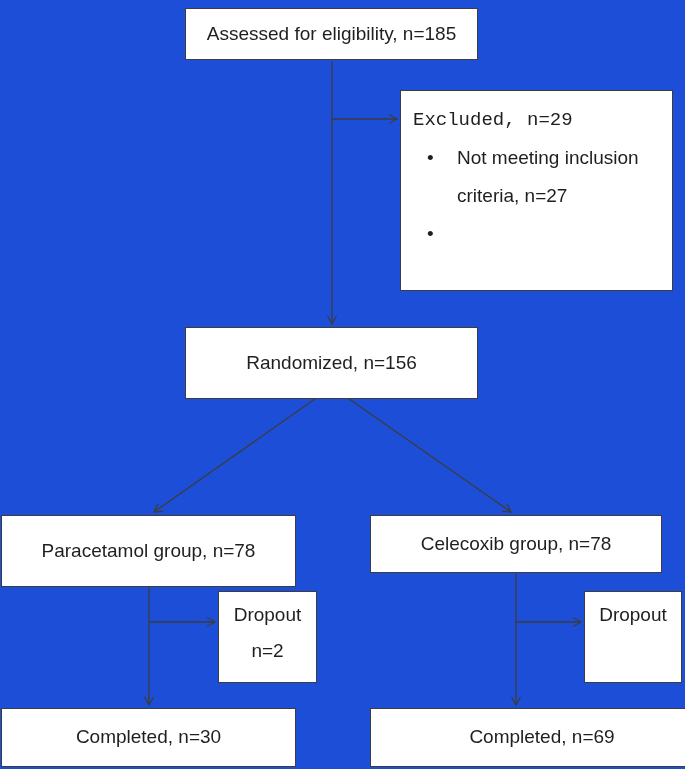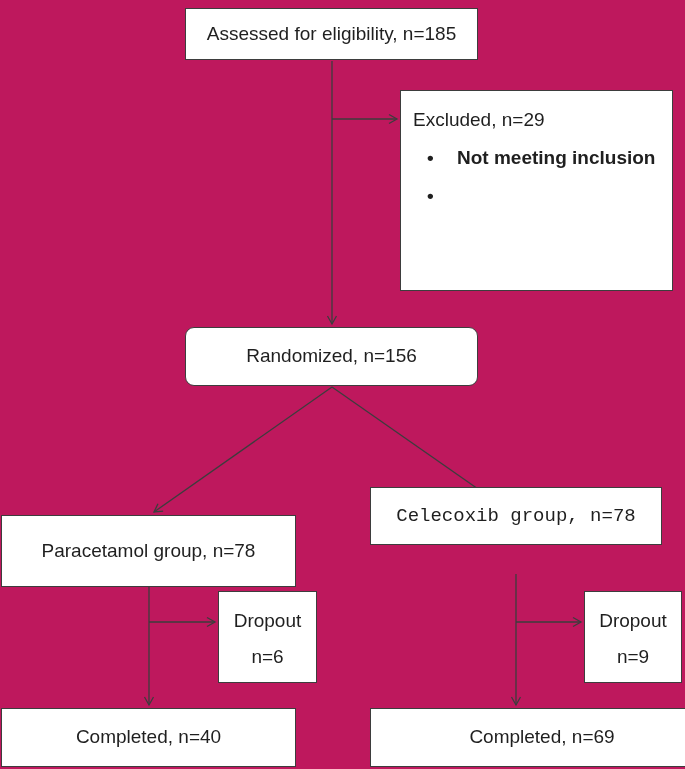--- a/index.html
+++ b/index.html
@@ -4,21 +4,21 @@
 <style>
   html, body {
     margin: 0;
     padding: 0;
     background: #ffffff;
   }
   .stage {
     position: relative;
     width: 685px;
     height: 769px;
-    background: #be185d;
+    background: #1d4ed8;
     font-family: "Liberation Sans", sans-serif;
     color: #1f1f1f;
     overflow: hidden;
   }
   .arrows {
     position: absolute;
     left: 0;
     top: 0;
     pointer-events: none;
   }
@@ -31,54 +31,54 @@
     line-height: 1.2;
   }
   .box.center {
     display: flex;
     align-items: center;
     justify-content: center;
     text-align: center;
   }
   .box.assessed   { left: 185px; top: 8px;   width: 293px; height: 52px; }
   .box.excluded   { left: 400px; top: 90px;  width: 273px; height: 201px; padding: 10px 12px 0 12px; }
-  .box.randomized { left: 185px; top: 327px; width: 293px; height: 59px; border-radius: 9px; }
+  .box.randomized { left: 185px; top: 327px; width: 293px; height: 72px; }
   .box.paracetamol{ left: 1px;   top: 515px; width: 295px; height: 72px; }
-  .box.celecoxib  { left: 370px; top: 487px; width: 292px; height: 58px; font-family: Liberation Mono, monospace; }
+  .box.celecoxib  { left: 370px; top: 515px; width: 292px; height: 58px; }
   .box.dropout-l  { left: 218px; top: 591px; width: 99px;  height: 92px; }
   .box.dropout-r  { left: 584px; top: 591px; width: 98px;  height: 92px; }
   .box.completed-l{ left: 1px;   top: 708px; width: 295px; height: 59px; }
   .box.completed-r{ left: 370px; top: 708px; width: 344px; height: 59px; }
 
   .excluded .title {
     line-height: 38px;
+    font-family: Liberation Mono, monospace;
   }
   .excluded ul {
     margin: 0;
     padding: 0;
     list-style: none;
   }
   .excluded li {
     position: relative;
     padding-left: 44px;
     line-height: 38px;
-    font-weight: bold;
   }
   .excluded li::before {
     content: "\2022";
     position: absolute;
     left: 14px;
     top: 0;
   }
   .excluded li span {
     display: block;
   }
   .dropout-box {
     text-align: center;
-    padding-top: 11px;
+    padding-top: 5px;
   }
   .dropout-box span {
     display: block;
     line-height: 36px;
   }
 </style>
 </head>
 <body>
 
 <div class="stage">
@@ -103,49 +103,49 @@
 
   <div class="box assessed center">
     <span>Assessed for eligibility, n=185</span>
   </div>
 
   <div class="box excluded">
     <div class="title">Excluded, n=29</div>
     <ul>
       <li>
         <span>Not meeting inclusion</span>
+        <span>criteria, n=27</span>
       </li>
       <li>
       </li>
     </ul>
   </div>
 
   <div class="box randomized center">
     <span>Randomized, n=156</span>
   </div>
 
   <div class="box paracetamol center">
     <span>Paracetamol group, n=78</span>
   </div>
 
   <div class="box celecoxib center">
     <span>Celecoxib group, n=78</span>
   </div>
 
   <div class="box dropout-l dropout-box">
     <span>Dropout</span>
-    <span>n=6</span>
+    <span>n=2</span>
   </div>
 
   <div class="box dropout-r dropout-box">
     <span>Dropout</span>
-    <span>n=9</span>
   </div>
 
   <div class="box completed-l center">
-    <span>Completed, n=40</span>
+    <span>Completed, n=30</span>
   </div>
 
   <div class="box completed-r center">
     <span>Completed, n=69</span>
   </div>
 
 </div>
 
 </body></html>

